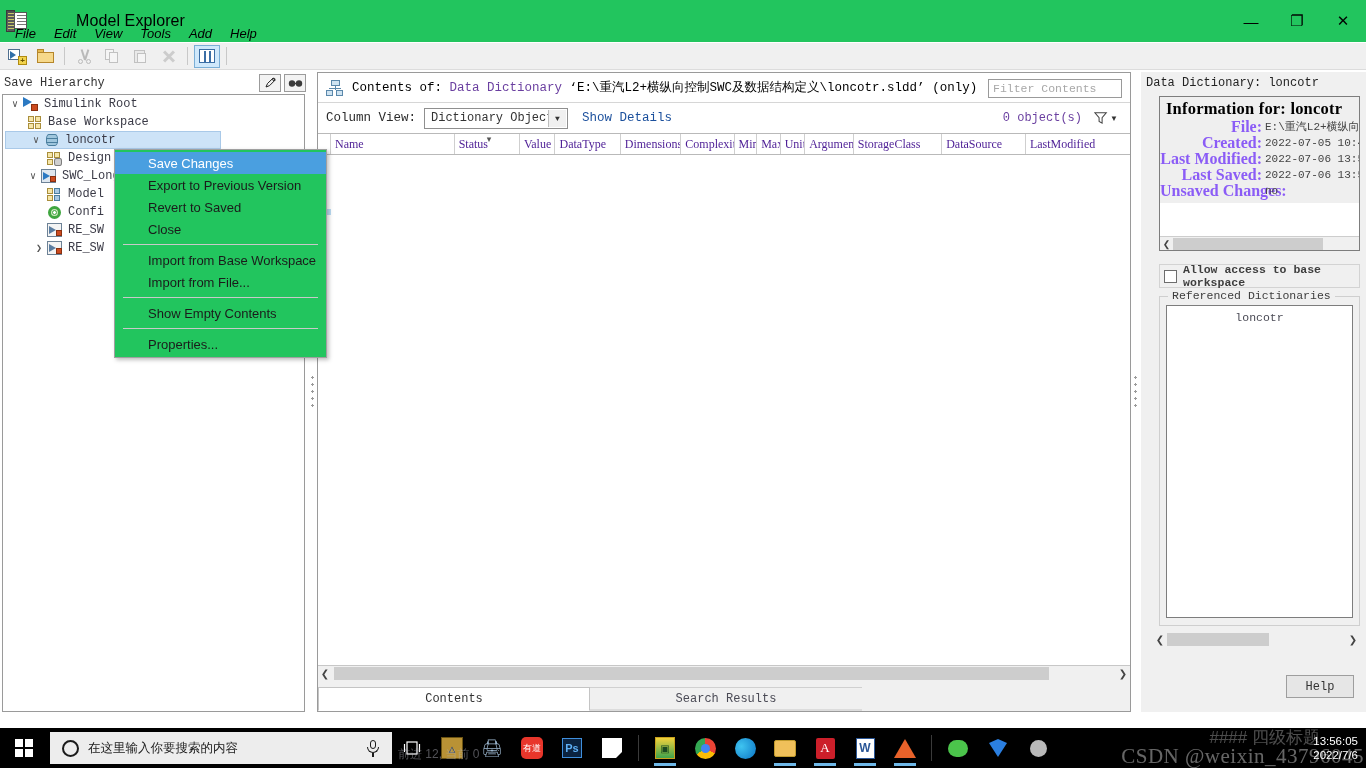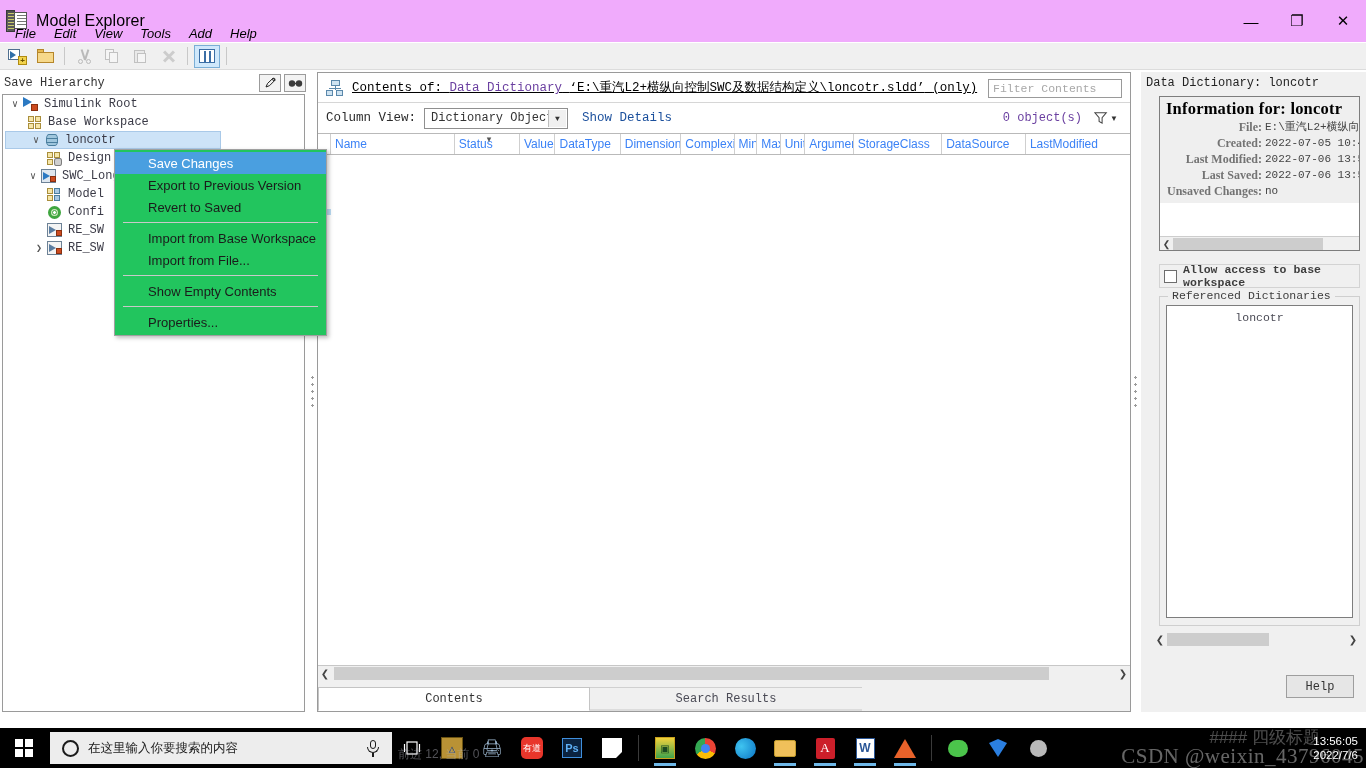--- a/index.html
+++ b/index.html
@@ -11,22 +11,22 @@
     font-family: "Liberation Sans", sans-serif;
   }
   .app {
     position: relative;
     width: 1366px; height: 768px;
   }
 
   
   .titlebar {
     position: absolute; left: 0; top: 0; width: 1366px; height: 42px;
-    background: #f0abfc;
-    display: flex; align-items: center;
+    background: #22c55e;
+    display: flex; align-items: center; gap: 40px;
   }
   .title-icon {
     width: 22px; height: 22px; margin-left: 6px; margin-right: 8px;
     position: relative; flex: none;
   }
   .title-icon .bars {
     position: absolute; left: 0; top: 0; width: 9px; height: 22px;
     background: linear-gradient(180deg,#4e4e4e,#6d6d6d);
     border: 1px solid #3a3a3a;
   }
@@ -173,21 +173,21 @@
   .ctx-item.highlight { background: #4a9fe0; color: #fff; }
   .ctx-sep { height: 1px; background: #c9c9c9; margin: 4px 8px; }
 
   
   .mid-panel {
     position: absolute; left: 317px; top: 72px; width: 814px; height: 640px;
     background: #ffffff; border: 1px solid #9a9a9a;
   }
   .contents-header {
     height: 30px; display: flex; align-items: center; padding-left: 8px;
-    border-bottom: 1px solid #d6d6d6; background: #fff; text-decoration: underline;
+    border-bottom: 1px solid #d6d6d6; background: #fff;
   }
   .ic-contents { width:18px;height:16px;position:relative;margin-right:8px;flex:none;}
   .ic-contents .top{position:absolute;left:5px;top:0;width:9px;height:6px;background:#cfe3f1;border:1px solid #5b88ab;}
   .ic-contents .b1{position:absolute;left:0;top:10px;width:7px;height:6px;background:#cfe3f1;border:1px solid #5b88ab;}
   .ic-contents .b2{position:absolute;left:10px;top:10px;width:7px;height:6px;background:#cfe3f1;border:1px solid #5b88ab;}
   .ic-contents .v{position:absolute;left:9px;top:6px;width:1px;height:4px;background:#5b88ab;}
   .ic-contents .h{position:absolute;left:3px;top:8px;width:12px;height:1px;background:#5b88ab;}
   .contents-title { font-family: "Liberation Mono", monospace; font-size: 12.5px; color: #000; white-space: nowrap;}
   .contents-title .lnk { color: #6a3fa0; }
   .contents-title .path { color: #000; }
@@ -213,22 +213,22 @@
   }
   .show-details { font-family: "Liberation Mono", monospace; font-size: 12.5px; color: #1a4f9c; margin-left: 14px; cursor: default;}
   .obj-count { position: absolute; right: 48px; font-family: "Liberation Mono", monospace; font-size: 12px; color: #6a3fa0;}
   .filter-icon { position: absolute; right: 12px; width: 24px; height: 18px; display:flex;align-items:center;justify-content:center; cursor: default;}
 
   .col-head {
     height: 22px; display: flex; border-top: 1px solid #b9b9b9; border-bottom: 1px solid #b9b9b9;
     background: #fff; position: relative;
   }
   .col-head .cell {
-    border-right: 1px solid #cfcfcf; font-family: Liberation Sans, sans-serif;
-    font-size: 12px; color: #3b82f6; padding-left: 4px; line-height: 21px;
+    border-right: 1px solid #cfcfcf; font-family: Liberation Serif, serif;
+    font-size: 12px; color: #4c1d95; padding-left: 4px; line-height: 21px;
     overflow: hidden; white-space: nowrap; position: relative;
   }
   .col-head .cell.sorted:after {
     content: "\25BE"; position: absolute; left: 50%; top: -5px; font-size: 9px; color: #555;
   }
   .row-gutter { position:absolute; left:0; top:0; width:13px; height:100%; background:#fff; border-right:1px solid #cfcfcf;}
   .grid-body { position: absolute; left: 0; right: 0; top: 136px; bottom: 48px; background: #fff; }
   .grid-body .gutter { position:absolute; left:0; top:0; width:13px; height:6px; background:#bcdcf4;}
 
   .hscroll {
@@ -275,21 +275,21 @@
     position: relative; overflow: hidden;
   }
   .info-inner { background: #efefef; padding: 2px 0 4px 0; }
   .info-head {
     font-family: "Liberation Serif", serif; font-weight: bold; font-size: 16.5px; color: #000;
     padding-left: 6px; white-space: nowrap; letter-spacing: .2px;
   }
   .info-line { display: flex; font-size: 11.5px; white-space: nowrap; line-height: 16px; }
   .info-line .k {
     width: 102px; text-align: right; font-family: "Liberation Serif", serif; font-weight: bold;
-    color: #737373; font-size: 12px; flex: none;
+    color: #8b5cf6; font-size: 16px; flex: none;
   }
   .info-line .v { font-family: "Liberation Mono", monospace; color: #444; font-size: 11px; margin-left: 3px; }
   .info-hs {
     position: absolute; left: 0; right: 0; bottom: 0; height: 14px; background: #f0f0f0;
     border-top: 1px solid #cdcdcd; display: flex; align-items: center;
   }
   .info-hs .arw { width: 13px; text-align: center; font-size: 9px; color: #444; }
   .info-hs .thumb { width: 150px; height: 12px; background: #cdcdcd; }
 
   .chk-row {
@@ -776,20 +776,21 @@
     </div>
 
     <div class="watermark-top">#### 四级标题</div>
     <div class="watermark">CSDN @weixin_43796045</div>
   </div>
 
   <div class="ctx-menu">
     <div class="ctx-item highlight">Save Changes</div>
     <div class="ctx-item">Export to Previous Version</div>
     <div class="ctx-item">Revert to Saved</div>
+    <div class="ctx-item">Close</div>
     <div class="ctx-sep"></div>
     <div class="ctx-item">Import from Base Workspace</div>
     <div class="ctx-item">Import from File...</div>
     <div class="ctx-sep"></div>
     <div class="ctx-item">Show Empty Contents</div>
     <div class="ctx-sep"></div>
     <div class="ctx-item">Properties...</div>
   </div>
 
 </div>

